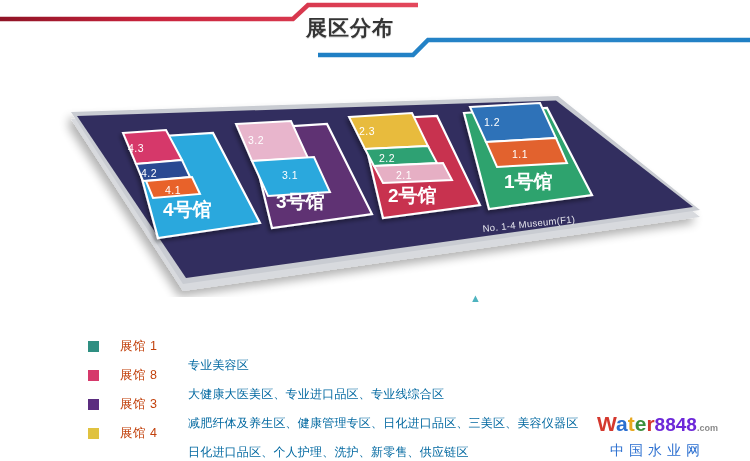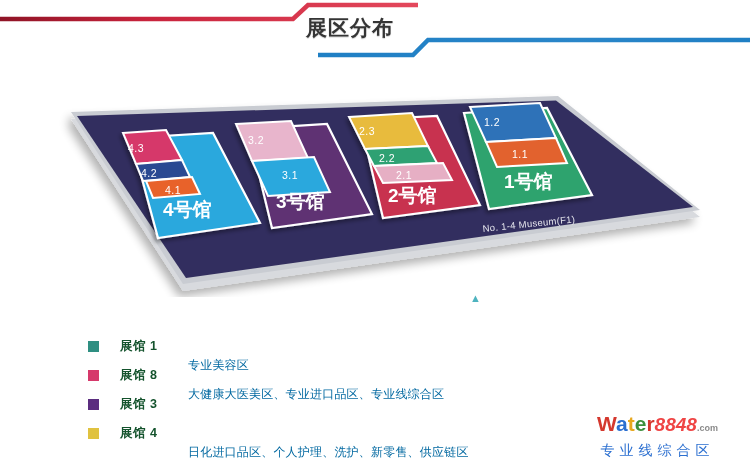--- a/index.html
+++ b/index.html
@@ -30,32 +30,32 @@
     font-size:11px;color:#6f7378;
     display:flex;align-items:center;gap:4px;
   }
   #caption .tri{color:#4db3bf;font-size:11px;line-height:1;}
   
   #legend{position:absolute;left:88px;top:332px;width:600px;}
   .legend-row{display:flex;align-items:center;height:29px;}
   .swatch{width:11px;height:11px;flex:0 0 11px;margin-right:21px;}
   .leg-name{
     width:68px;flex:0 0 68px;
-    font-size:12.5px;font-weight:bold;color:#14532d;letter-spacing:.5px;
+    font-size:12.5px;font-weight:normal;color:#c2410c;letter-spacing:.5px;
   }
   .leg-desc{font-size:12px;color:#0369a1;letter-spacing:.2px;white-space:nowrap;margin-top:38px;}
   
   #watermark{position:absolute;left:597px;top:413px;text-align:center;}
   #wm-line1{font-size:21px;font-weight:bold;line-height:21px;white-space:nowrap;}
   #wm-line1 .c1{color:#d4382e;}
   #wm-line1 .c2{color:#2b6fd0;}
   #wm-line1 .c3{color:#e8a81e;}
   #wm-line1 .c4{color:#3c8f3c;}
   #wm-line1 .c5{color:#d4382e;}
-  #wm-line1 .num{color:#ef4444;font-style:italic;font-size:19px;margin-top:25px;}
+  #wm-line1 .num{color:#6d28d9;font-size:19px;margin-top:25px;}
   #wm-line1 .dot{color:#8a8a8a;font-size:9px;}
   #wm-line2{
     font-size:14px;color:#2b6fd0;letter-spacing:5px;
     line-height:18px;margin-top:2px;white-space:nowrap;
   }
 </style>
 </head>
 <body>
 
 <div id="header">
@@ -169,26 +169,27 @@
 
   <div class="legend-row">
     <span class="swatch" style="background:#d6396b"></span>
     <span class="leg-name">展馆 8</span>
     <span class="leg-desc">大健康大医美区、专业进口品区、专业线综合区</span>
   </div>
 
   <div class="legend-row">
     <span class="swatch" style="background:#5b2d7f"></span>
     <span class="leg-name">展馆 3</span>
+    <span class="leg-desc">减肥纤体及养生区、健康管理专区、日化进口品区、三美区、美容仪器区</span>
   </div>
 
   <div class="legend-row">
     <span class="swatch" style="background:#e0c240"></span>
     <span class="leg-name">展馆 4</span>
     <span class="leg-desc">日化进口品区、个人护理、洗护、新零售、供应链区</span>
   </div>
 
 </div>
 
 <div id="watermark">
   <div id="wm-line1"><span class="c1">W</span><span class="c2">a</span><span class="c3">t</span><span class="c4">e</span><span class="c5">r</span><span class="num">8848</span><span class="dot">.com</span></div>
-  <div id="wm-line2">专业线综合区</div>
+  <div id="wm-line2">中国水业网</div>
 </div>
 
 </body></html>

